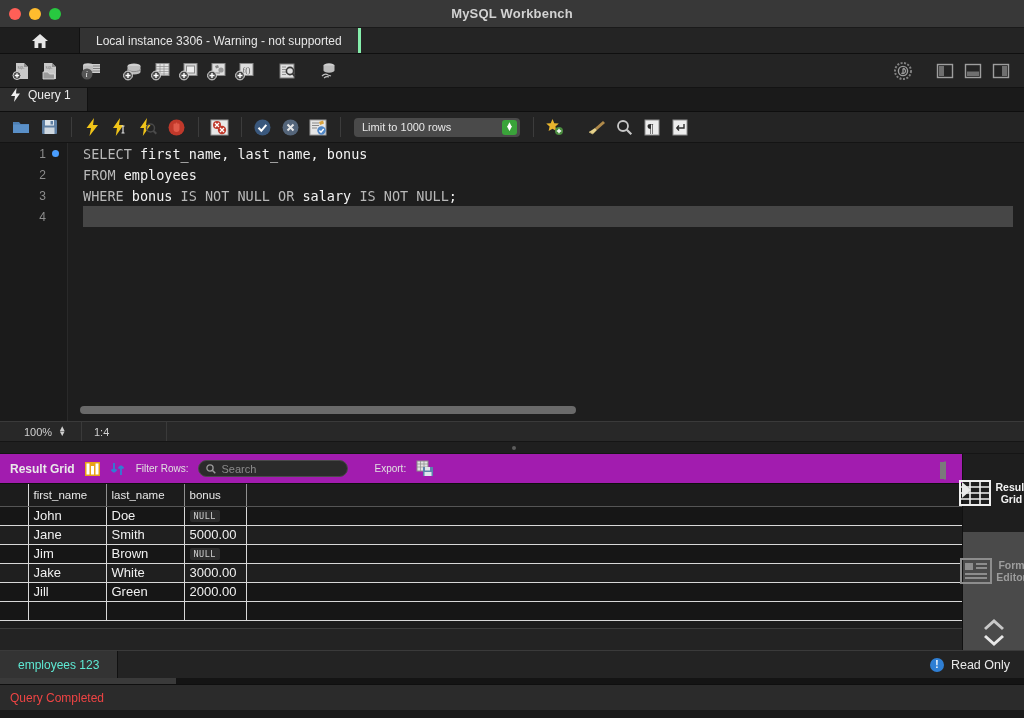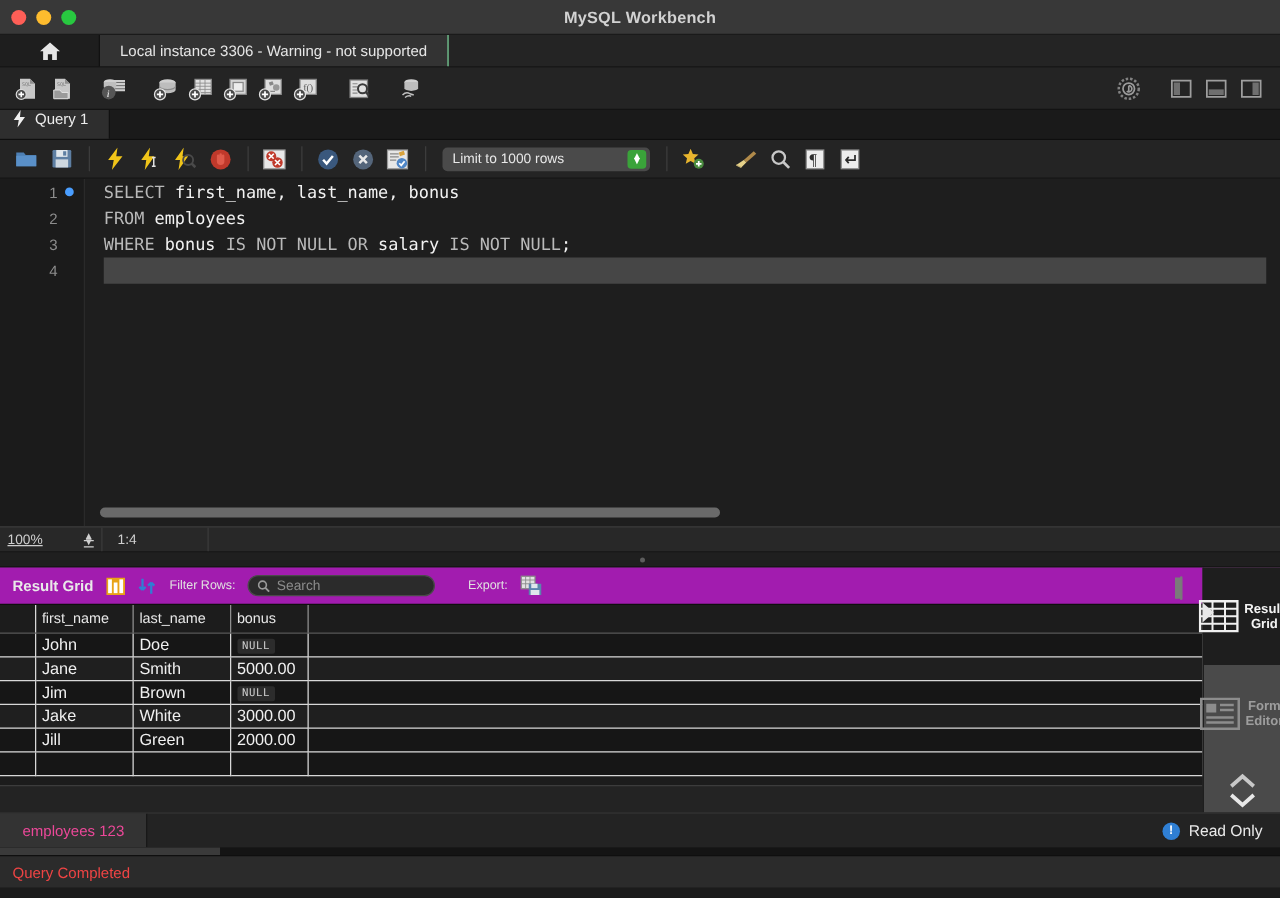--- a/index.html
+++ b/index.html
@@ -31,21 +31,21 @@
   .conn-strip {
     height: 26px; background: #242424; display: flex; align-items: stretch;
     border-bottom: 1px solid #0f0f0f;
   }
   .home-tab {
     width: 80px; display: flex; align-items: center; justify-content: center;
     background: #1e1e1e; border-right: 1px solid #111;
   }
   .conn-tab {
     padding: 0 16px; display: flex; align-items: center;
-    background: #333333; border-right: 1px solid #86efac;
+    background: #333333; border-right: 3px solid #86efac;
     font-size: 12px; color: #e6e6e6;
   }
   .conn-rest { flex: 1; background: #242424; }
 
   
   .main-toolbar {
     height: 34px; background: #242424; border-bottom: 1px solid #131313;
     display: flex; align-items: center; padding: 0 8px;
   }
   .tb-icon {
@@ -119,21 +119,21 @@
   }
 
   
   .editor-status {
     height: 21px; background: #282828; display: flex; align-items: center;
     font-size: 11px; color: #cfcfcf; border-top: 1px solid #3a3a3a;
     border-bottom: 1px solid #151515; position: relative;
   }
   .zoom-box {
     width: 82px; height: 100%; display: flex; align-items: center;
-    padding: 0 6px; gap: 6px; border-right: 1px solid #3a3a3a; text-decoration: underline;
+    padding: 0 24px; gap: 6px; border-right: 1px solid #3a3a3a;
   }
   .zoom-stepper {
     margin-left: auto; display: flex; flex-direction: column;
     line-height: .6; font-size: 8px; color: #cfcfcf;
   }
   .pos-box { width: 85px; padding-left: 12px; border-right: 1px solid #3a3a3a; height:100%; display:flex; align-items:center;}
   .st-rest { flex: 1; }
 
   .splitter-row {
     height: 12px; background: #1f1f1f; position: relative;
@@ -219,21 +219,21 @@
     display: flex; flex-direction: column; align-items: center; gap: 1px;
   }
 
   
   .bottom-tabs {
     height: 28px; background: #1e1e1e; display: flex; align-items: stretch;
     border-top: 1px solid #3a3a3a; position: relative;
   }
   .btab {
     padding: 0 18px; display: flex; align-items: center; font-size: 12px;
-    color: #ec4899; background: #333333; border-right: 1px solid #111;
+    color: #5eead4; background: #333333; border-right: 1px solid #111;
   }
   .btab-rest { flex: 1; background: #232323; }
   .readonly {
     position: absolute; right: 14px; top: 0; bottom: 0;
     display: flex; align-items: center; gap: 7px;
     font-size: 12.5px; color: #eaeaea;
   }
   .info-dot {
     width: 14px; height: 14px; border-radius: 50%; background: #2f7fd4;
     color: #fff; font-size: 10px; font-weight: bold;

